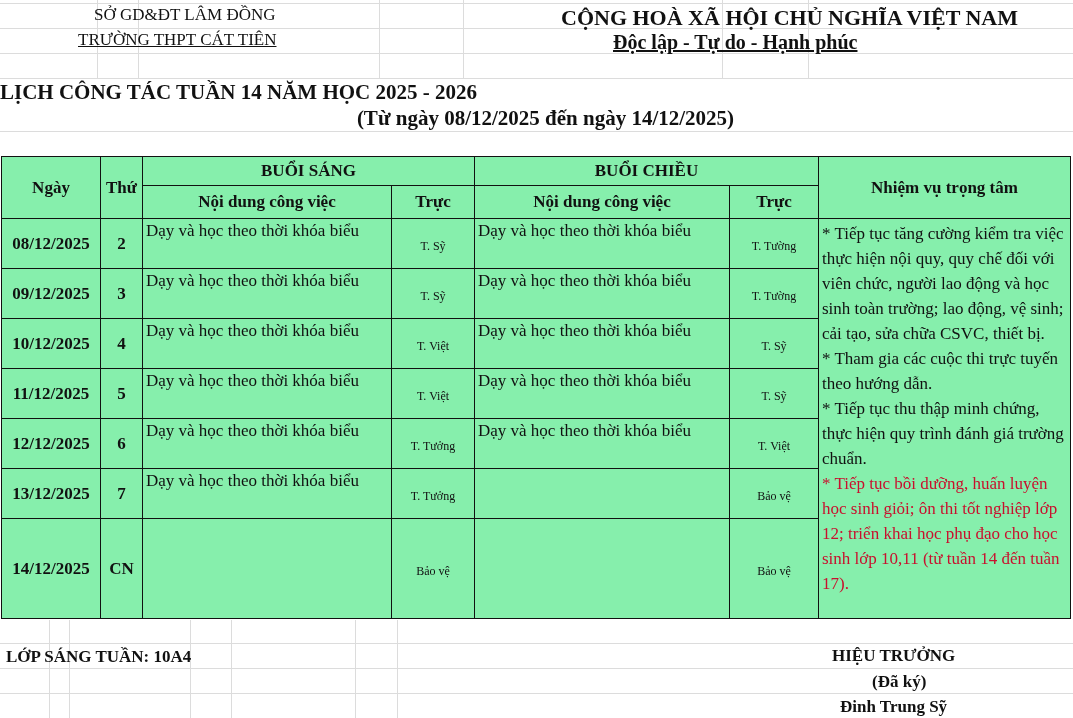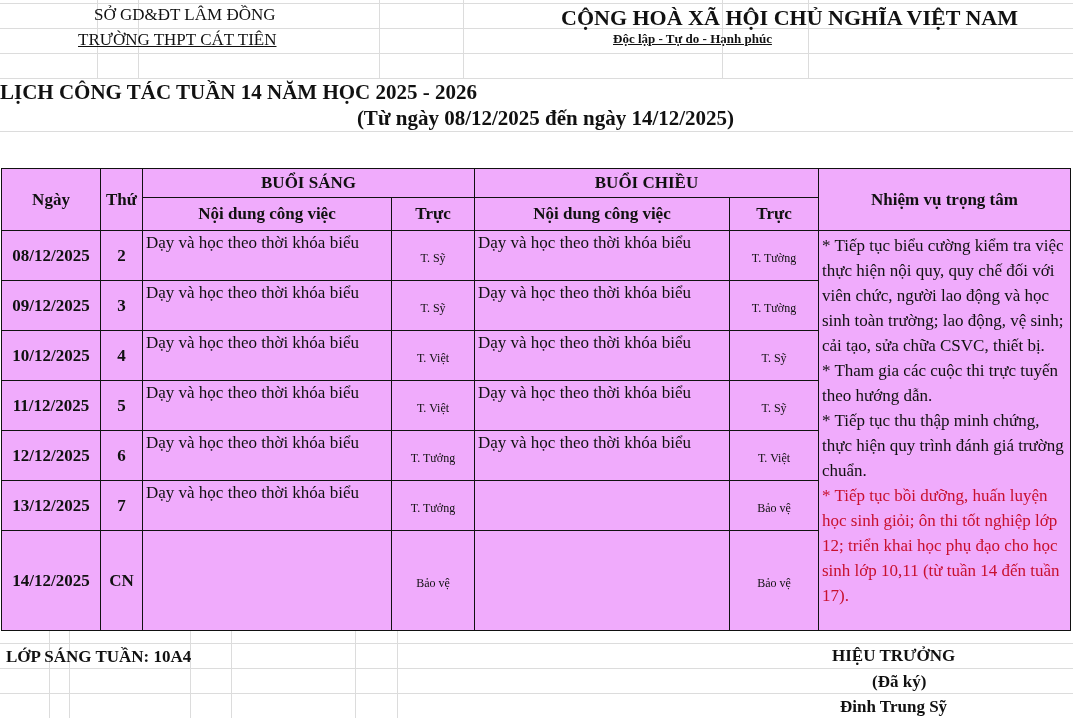--- a/index.html
+++ b/index.html
@@ -9,29 +9,29 @@
     font-family:"Liberation Serif","DejaVu Serif",serif;
     color:#111;
   }
   .grid { position:absolute; left:0; top:0; width:1073px; height:718px; pointer-events:none; }
   .hl { position:absolute; left:0; width:1073px; height:1px; background:#dcdcdc; }
   .vl { position:absolute; width:1px; background:#dcdcdc; }
   .txt { position:absolute; white-space:nowrap; }
   .hdr-left-1 { left:94px; top:5px; font-size:17px; }
   .hdr-left-2 { left:78px; top:30px; font-size:17px; font-weight:normal; text-decoration:underline; }
   .hdr-right-1 { left:561px; top:5px; font-size:22px; font-weight:bold; }
-  .hdr-right-2 { left:613px; top:31px; font-size:13px; font-weight:bold; text-decoration:underline; }
+  .hdr-right-2 { left:613px; top:31px; font-size:20px; font-weight:bold; text-decoration:underline; }
   .title-1 { left:0; width:1073px; text-align:left; top:80px; font-size:21px; font-weight:bold; }
   .title-2 { left:0; width:1073px; text-align:center; top:106px; font-size:21px; font-weight:bold;margin-left:9px; }
 
   table.sched {
-    position:absolute; left:1px; top:168px;
+    position:absolute; left:1px; top:156px;
     border-collapse:collapse; table-layout:fixed;
     font-family:"Liberation Serif","DejaVu Serif",serif;
-    background:#f0abfc;
+    background:#86efac;
   }
   table.sched td, table.sched th {
     border:1.5px solid #111; padding:0; overflow:hidden;
   }
   th { font-weight:bold; font-size:17px; text-align:center; }
   .c-date { font-weight:bold; font-size:17px; text-align:center; }
   .c-thu { font-weight:bold; font-size:17px; text-align:center; }
   .c-work { font-size:17px; vertical-align:top; padding-left:3px !important; padding-top:2px !important; white-space:nowrap; }
   .c-duty { font-size:12px; text-align:center; vertical-align:middle; padding-top:6px !important; white-space:nowrap; }
   .c-focus { font-size:17px; vertical-align:top; line-height:25px; padding:2px 2px 0 3px !important; }
@@ -101,21 +101,21 @@
   </tr>
 
   <tr style="height:50px">
     <td class="c-date">08/12/2025</td>
     <td class="c-thu">2</td>
     <td class="c-work">Dạy và học theo thời khóa biểu</td>
     <td class="c-duty">T. Sỹ</td>
     <td class="c-work">Dạy và học theo thời khóa biểu</td>
     <td class="c-duty">T. Tường</td>
     <td class="c-focus" rowspan="7">
-      <span>* Tiếp tục biểu cường kiểm tra việc thực hiện nội quy, quy chế đối với viên chức, người lao động và học sinh toàn trường; lao động, vệ sinh; cải tạo, sửa chữa CSVC, thiết bị.</span><br>
+      <span>* Tiếp tục tăng cường kiểm tra việc thực hiện nội quy, quy chế đối với viên chức, người lao động và học sinh toàn trường; lao động, vệ sinh; cải tạo, sửa chữa CSVC, thiết bị.</span><br>
       <span>* Tham gia các cuộc thi trực tuyến theo hướng dẫn.</span><br>
       <span>* Tiếp tục thu thập minh chứng, thực hiện quy trình đánh giá trường chuẩn.</span><br>
       <span class="focus-red">* Tiếp tục bồi dưỡng, huấn luyện học sinh giỏi; ôn thi tốt nghiệp lớp 12; triển khai học phụ đạo cho học sinh lớp 10,11 (từ tuần 14 đến tuần 17).</span>
     </td>
   </tr>
   <tr style="height:50px">
     <td class="c-date">09/12/2025</td>
     <td class="c-thu">3</td>
     <td class="c-work">Dạy và học theo thời khóa biểu</td>
     <td class="c-duty">T. Sỹ</td>

